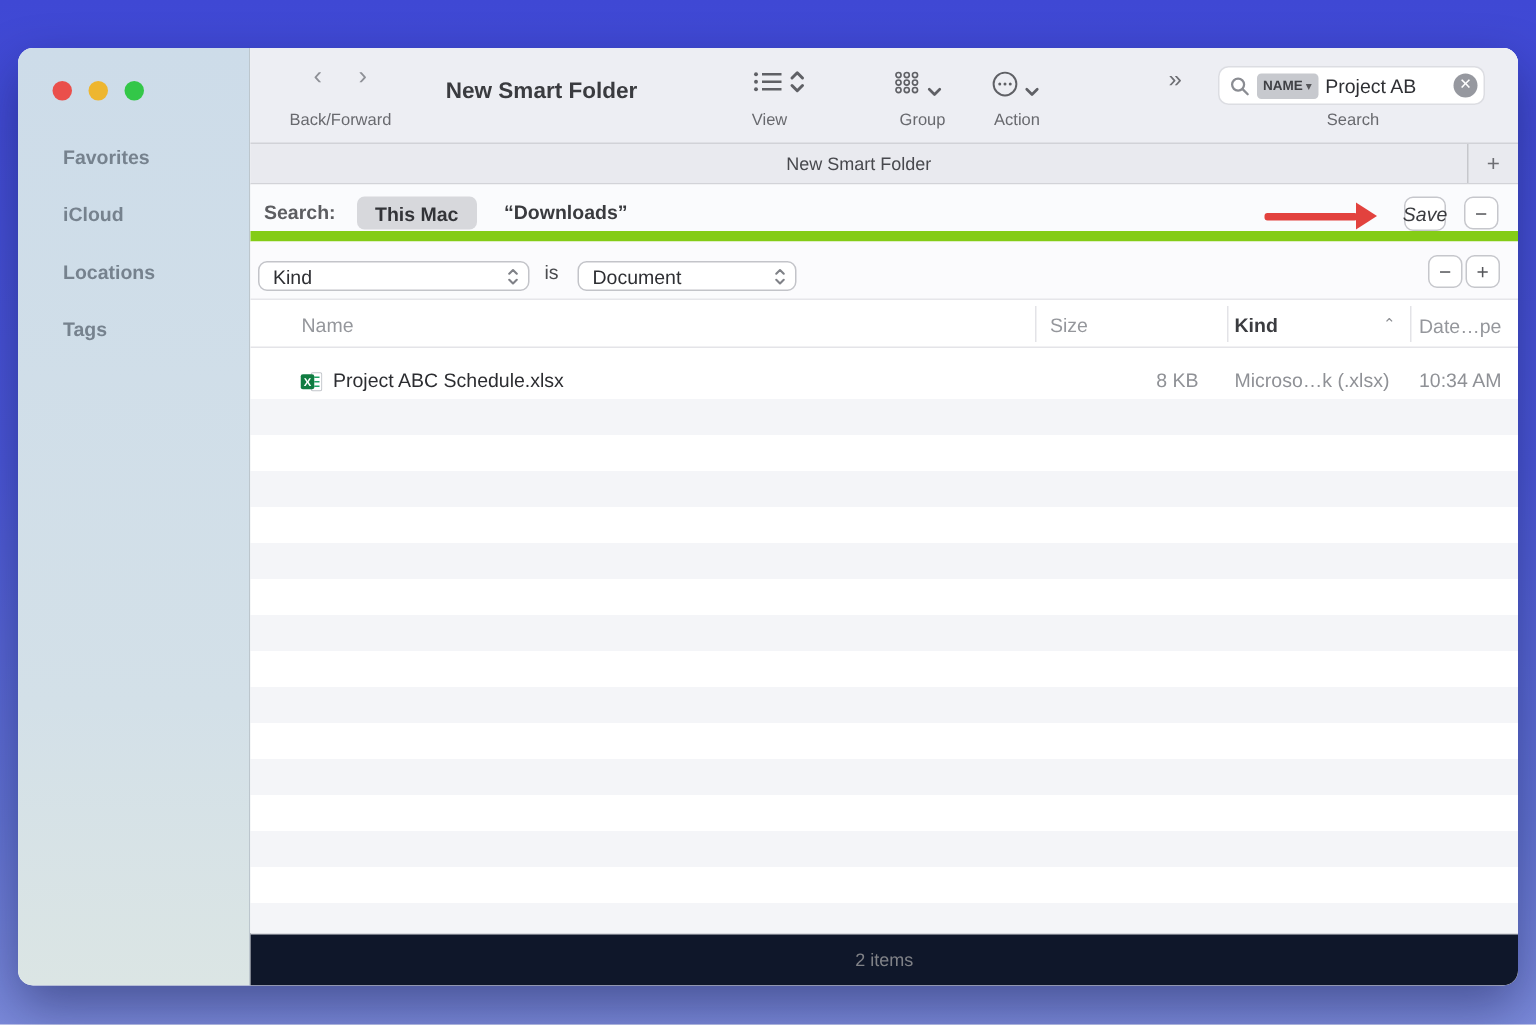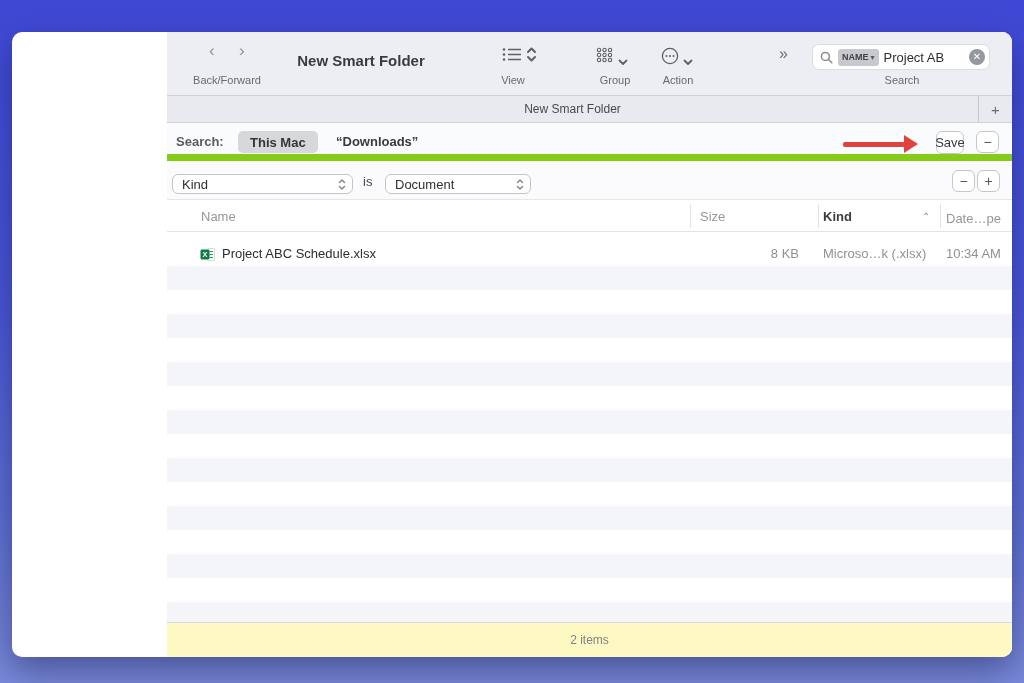--- a/index.html
+++ b/index.html
@@ -58,21 +58,21 @@
   .sr-label { position:absolute; left:9px; top:11px; font-size:13px; font-weight:700; color:#5c5d61; }
   .scope-pill { position:absolute; left:71px; top:8px; height:22px; padding:0 12px;
     background:#d7d8dc; border-radius:5px; font-size:13px; font-weight:700; color:#333438;
     display:flex; align-items:center; }
   .sr-folder { position:absolute; left:169px; top:11px; font-size:13px; font-weight:700; color:#3a3b3f; }
   .arrow { position:absolute; left:676px; top:19px; width:62px; height:5px; background:#e2423e; border-radius:2px; }
   .arrow::after { content:""; position:absolute; right:-13px; top:-7px; border-left:14px solid #e2423e;
     border-top:9px solid transparent; border-bottom:9px solid transparent; }
   .btn { background:#fff; border:1px solid #c6c7cc; border-radius:6px; font-size:13px; color:#3a3b3f;
     display:flex; align-items:center; justify-content:center; }
-  .save-btn { position:absolute; left:769px; top:8px; width:28px; height:23px; }
+  .save-btn { position:absolute; left:769px; top:8px; width:28px; height:23px;font-style:italic; }
   .sq-btn { width:23px; height:22px; font-size:14px; color:#55565a; }
   .minus-save { position:absolute; left:809px; top:8px; }
 
   
   .filterrow { position:absolute; left:0; top:129px; width:845px; height:39px;
     background:#fbfbfd; border-bottom:1px solid #e6e6ea; }
   .dropdown { position:absolute; top:13px; height:20px; background:#fff; border:1px solid #c3c4c9;
     border-radius:6px; display:flex; align-items:center; padding:0 6px 0 9px; font-size:13px; color:#2e2f33; }
   .dd-kind { left:5px; width:181px; }
   .dd-doc { left:218px; width:146px; }
@@ -97,29 +97,40 @@
     background:repeating-linear-gradient(180deg,#fff 0 24px,#f4f5f8 24px 48px); }
   .filerow { position:absolute; left:0; width:845px; height:24px; }
   .filerow .ficon { position:absolute; left:33px; top:5px; }
   .fname { position:absolute; left:55px; top:4px; font-size:13px; color:#2c2d31; white-space:nowrap; }
   .fsize { position:absolute; left:523px; top:4px; width:109px; text-align:right; font-size:13px; color:#8f9196; }
   .fkind { position:absolute; left:656px; top:4px; font-size:13px; color:#8f9196; white-space:nowrap; }
   .fdate { position:absolute; left:779px; top:4px; width:66px; overflow:hidden; font-size:13px; color:#8f9196; white-space:nowrap; }
 
   
   .statusbar { position:absolute; left:0; top:590px; width:845px; height:35px;
-    background:#fef9c3; border-top:1px solid #dadbe0; display:flex; align-items:center; justify-content:center; }
+    background:#0f172a; border-top:1px solid #dadbe0; display:flex; align-items:center; justify-content:center; }
   .status-text { font-size:12px; color:#808287; }
 </style>
 </head>
 <body>
 
 <div class="desktop">
   <div class="window">
 
+    <aside class="sidebar">
+      <div class="traffic-lights">
+        <span class="tl red"></span>
+        <span class="tl yellow"></span>
+        <span class="tl green"></span>
+      </div>
+      <div class="side-item" style="top:65px">Favorites</div>
+      <div class="side-item" style="top:103px">iCloud</div>
+      <div class="side-item" style="top:142px">Locations</div>
+      <div class="side-item" style="top:180px">Tags</div>
+    </aside>
 
     <main class="main">
 
       <div class="toolbar">
         <span class="nav-chev" style="left:42px">‹</span>
         <span class="nav-chev" style="left:72px">›</span>
         <span class="tb-label" style="left:60px">Back/Forward</span>
 
         <span class="title">New Smart Folder</span>
 

